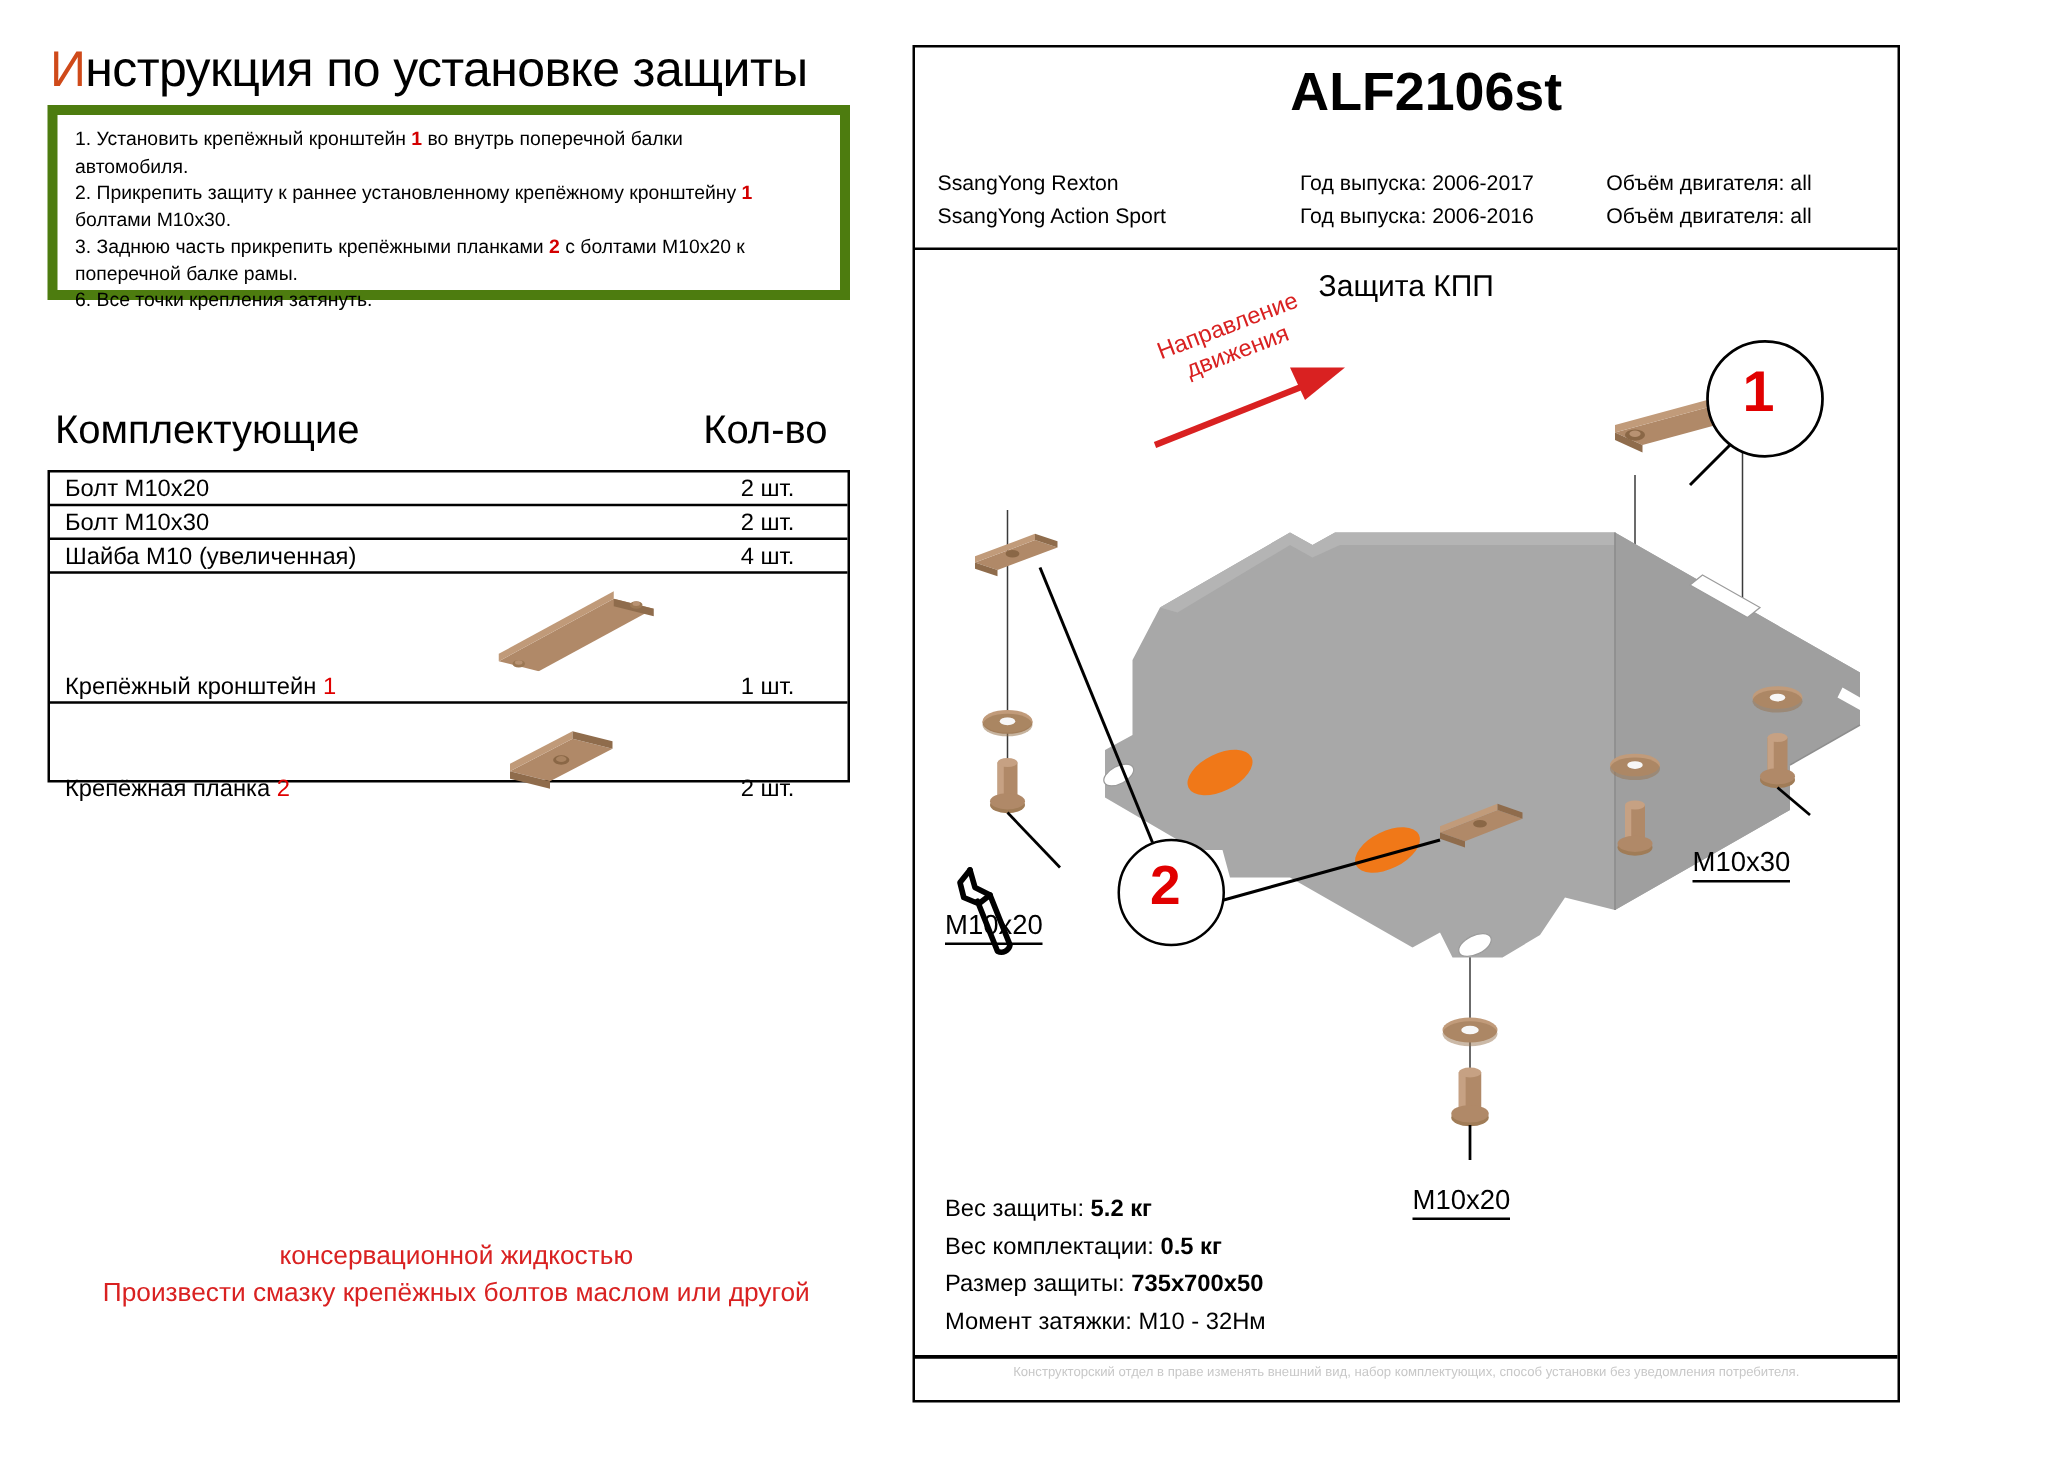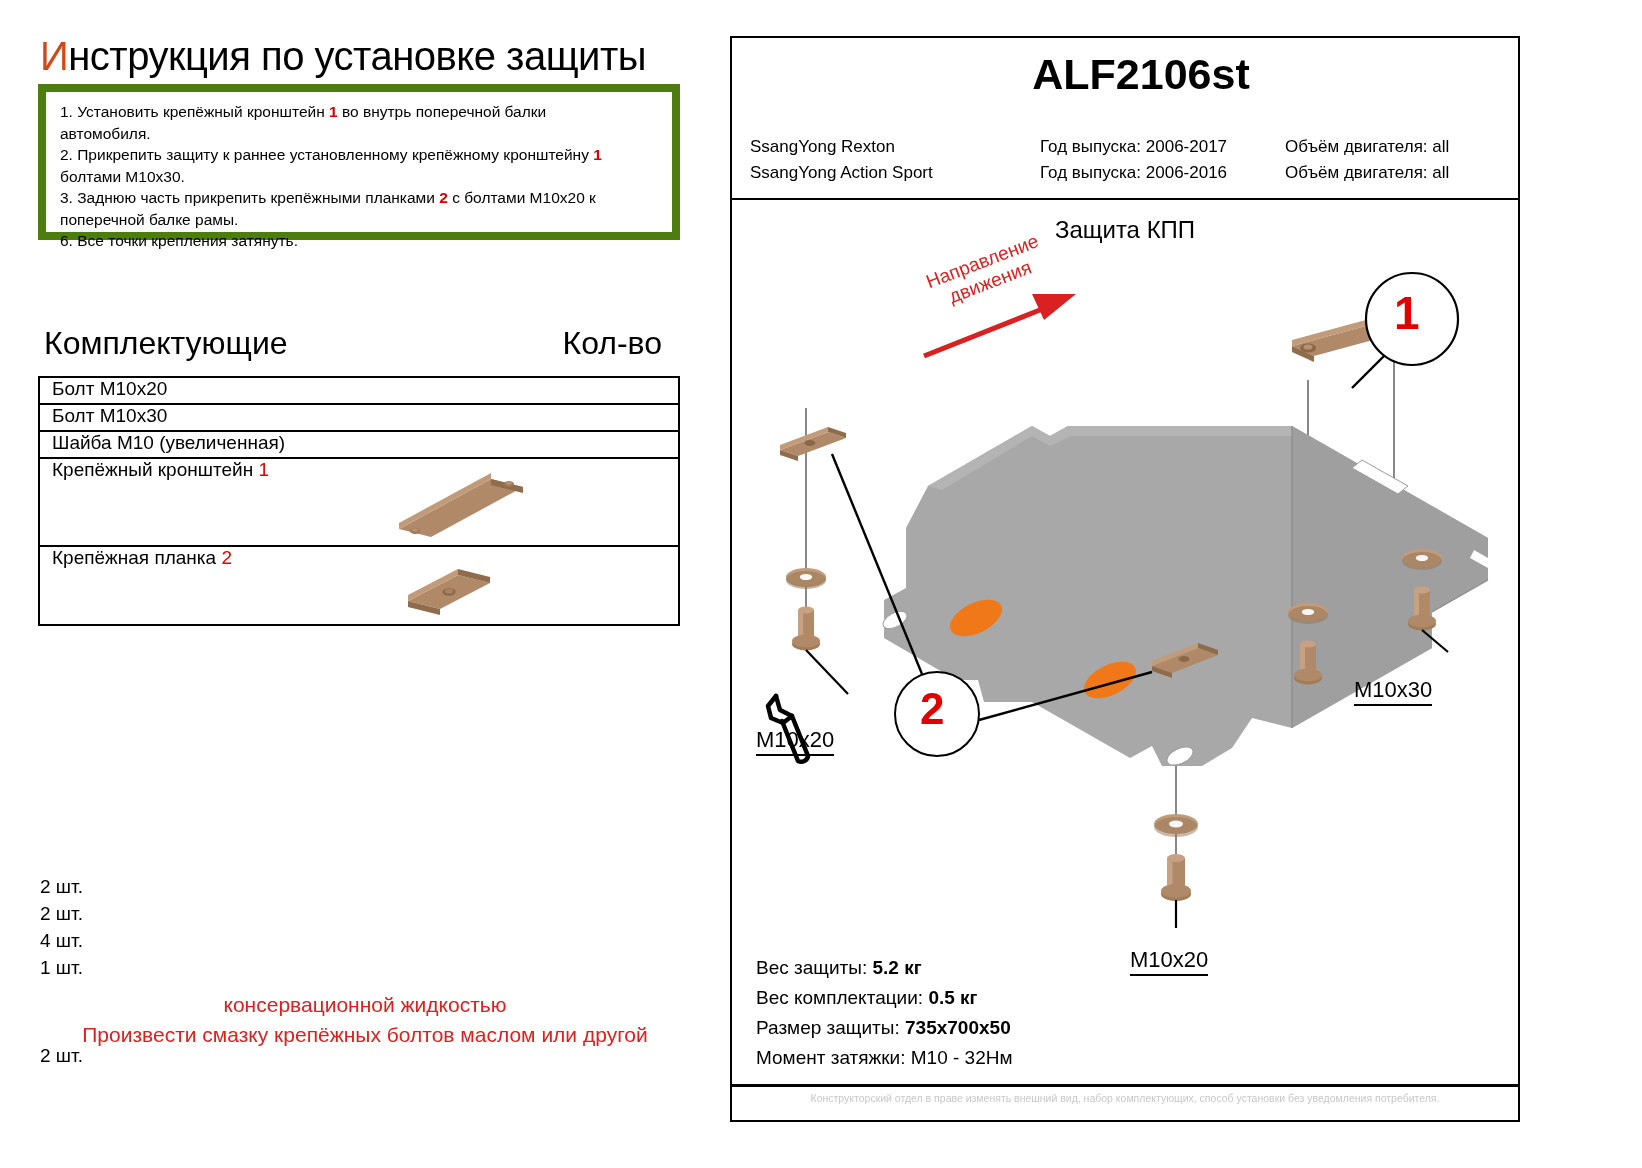--- a/index.html
+++ b/index.html
@@ -36,33 +36,33 @@
     display:flex;justify-content:space-between;align-items:baseline;
   }
   .comp-head .h1{font-size:32px;}
   .comp-head .h2{font-size:32px;padding-right:22px;}
 
   .table{
     position:absolute;left:38px;top:376px;width:642px;height:250px;
     border:2px solid #000;box-sizing:border-box;
   }
   .trow{
-    display:flex;align-items:flex-start;position:relative;
-    border-bottom:2px solid #000;box-sizing:border-box;flex-direction:column;
+    display:flex;align-items:flex-end;position:relative;
+    border-bottom:2px solid #000;box-sizing:border-box;
   }
   .trow:last-child{border-bottom:none;}
   .trow .name{
     flex:0 0 498px;padding-left:12px;font-size:19px;white-space:nowrap;
   }
   .trow .name .rednum{color:#e00000;}
   .trow .qty{
     flex:1;font-size:19px;text-align:center;
   }
   .r-h{height:27px;}
-  .r-tall{height:88px;}
+  .r-tall{height:104px;}
   .r-tall2{height:80px;}
   .part-art{position:absolute;pointer-events:none;}
 
   .warn{
     position:absolute;left:40px;top:990px;width:650px;
     text-align:center;color:#d92121;font-size:21px;line-height:30px;
   }
 
   
   .right{position:absolute;left:730px;top:36px;width:790px;height:1086px;

